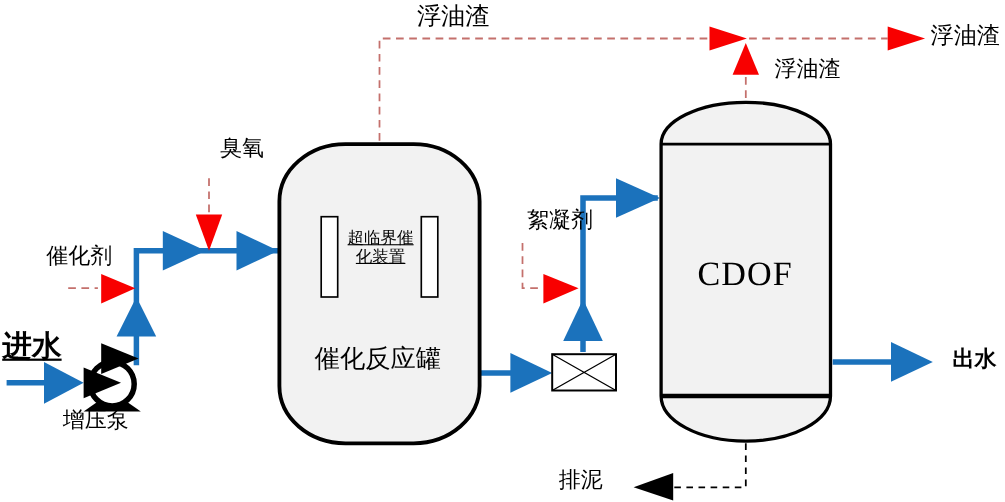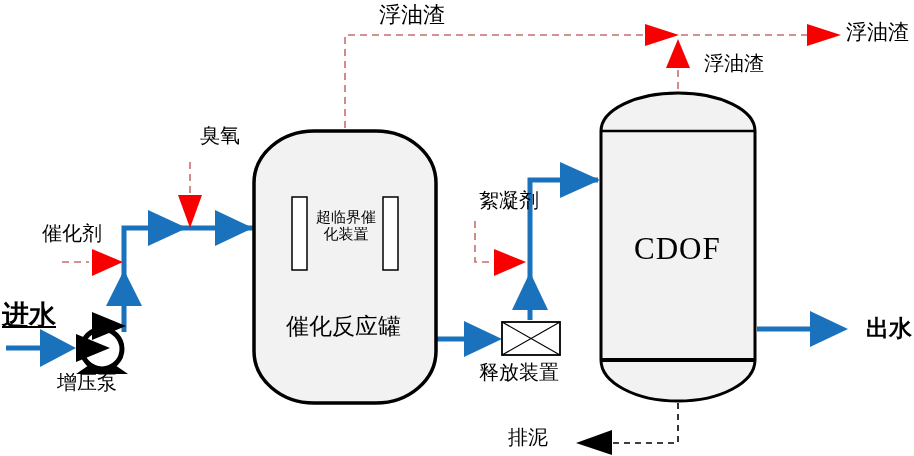--- a/index.html
+++ b/index.html
@@ -81,24 +81,23 @@
     <circle cx="102" cy="349" r="20" fill="#ffffff" stroke="#000" stroke-width="5"></circle>
     <polygon points="76,334 76,362 110,348" fill="#000"></polygon>
     <polygon points="92,312 92,340 126,326" fill="#000"></polygon>
   </svg>
 
   <span class="lbl b" style="left:2px;top:300px;font-size:27px;text-decoration:underline;">进水</span>
   <span class="lbl" style="left:57px;top:371px;font-size:20px;">增压泵</span>
   <span class="lbl" style="left:42px;top:222px;font-size:20px;">催化剂</span>
   <span class="lbl" style="left:172px;top:124px;font-size:20px;margin-left:28px;">臭氧</span>
 
-  <span class="lbl" style="left:313px;top:209px;width:66px;font-size:15px;text-align:center;white-space:normal;"><span>超临界催</span><br><span>化装置</span></span>
+  <span class="lbl" style="left:313px;top:209px;width:66px;font-size:15px;text-align:center;white-space:normal;text-decoration:underline;"><span>超临界催</span><br><span>化装置</span></span>
 
   <span class="lbl" style="left:286px;top:314px;font-size:23px;">催化反应罐</span>
-  <span class="lbl" style="left:479px;top:361px;font-size:20px;">释放装置</span>
   <span class="lbl" style="left:447px;top:189px;font-size:20px;margin-left:32px;">絮凝剂</span>
   <span class="lbl" style="left:634px;top:231px;font-size:31px;letter-spacing:1px;">CDOF</span>
-  <span class="lbl b" style="left:866px;top:316px;font-size:23px;">出水</span>
+  <span class="lbl b" style="left:866px;top:316px;font-size:20px;">出水</span>
   <span class="lbl" style="left:379px;top:2px;font-size:22px;">浮油渣</span>
   <span class="lbl" style="left:704px;top:52px;font-size:20px;">浮油渣</span>
   <span class="lbl" style="left:846px;top:20px;font-size:21px;">浮油渣</span>
   <span class="lbl" style="left:508px;top:426px;font-size:20px;">排泥</span>
 </div>
 
 </body></html>

